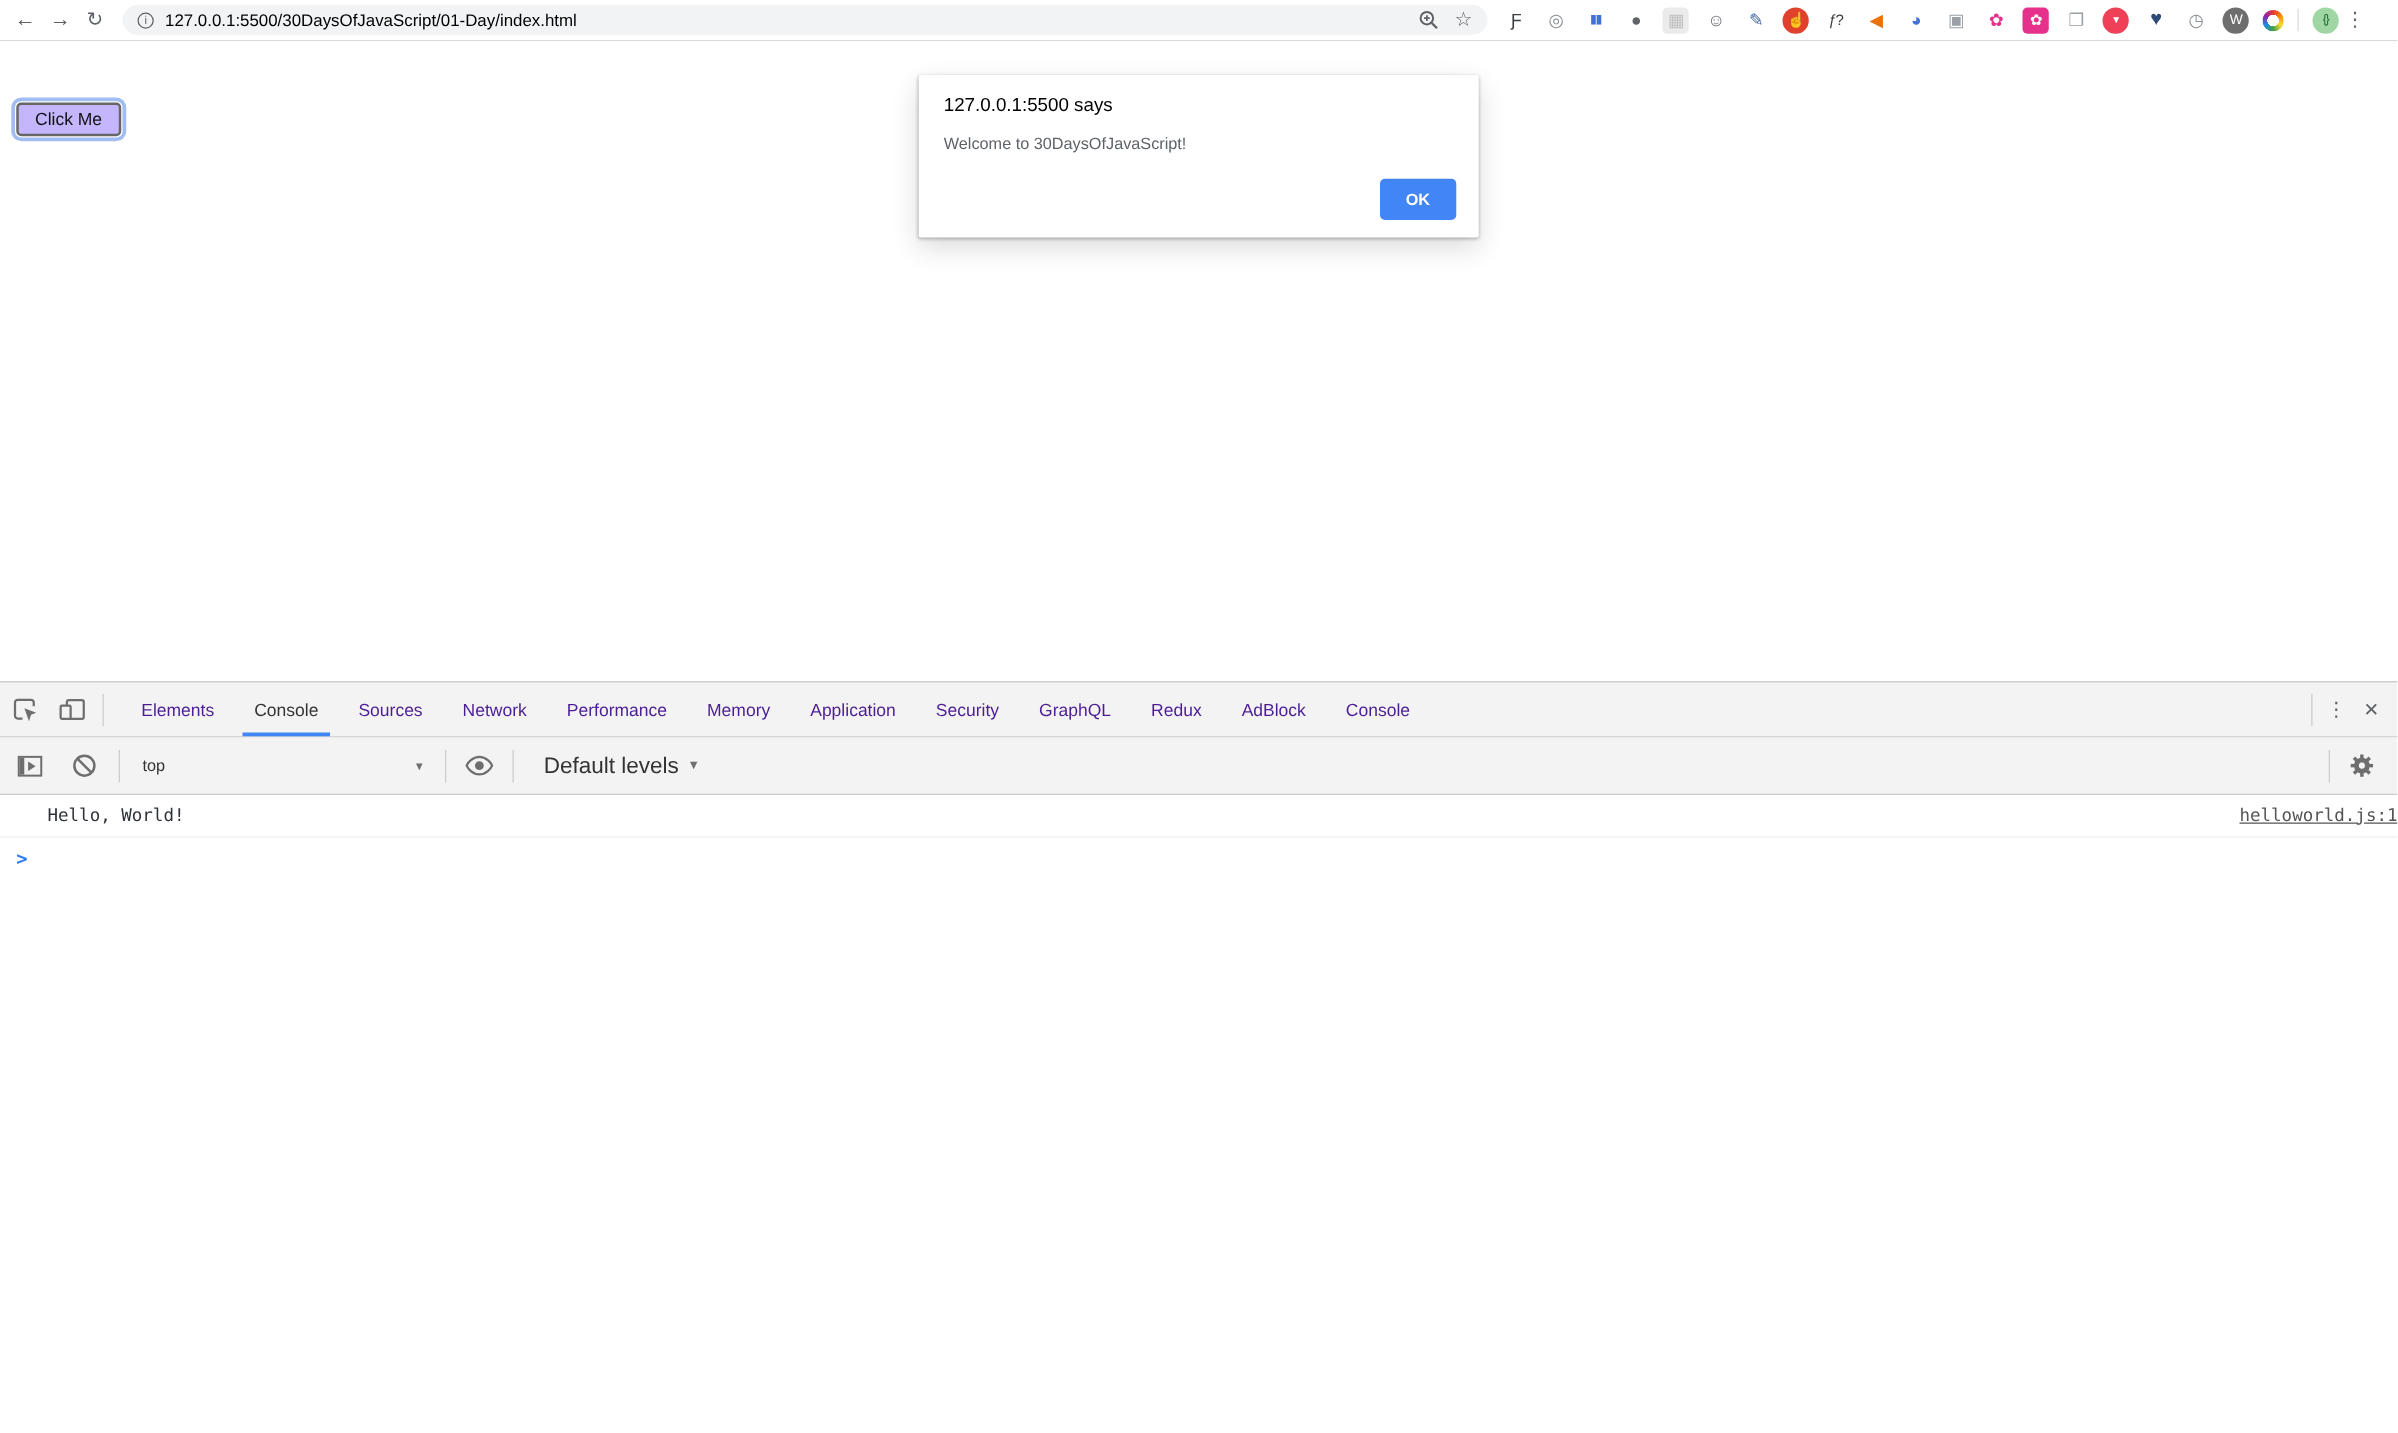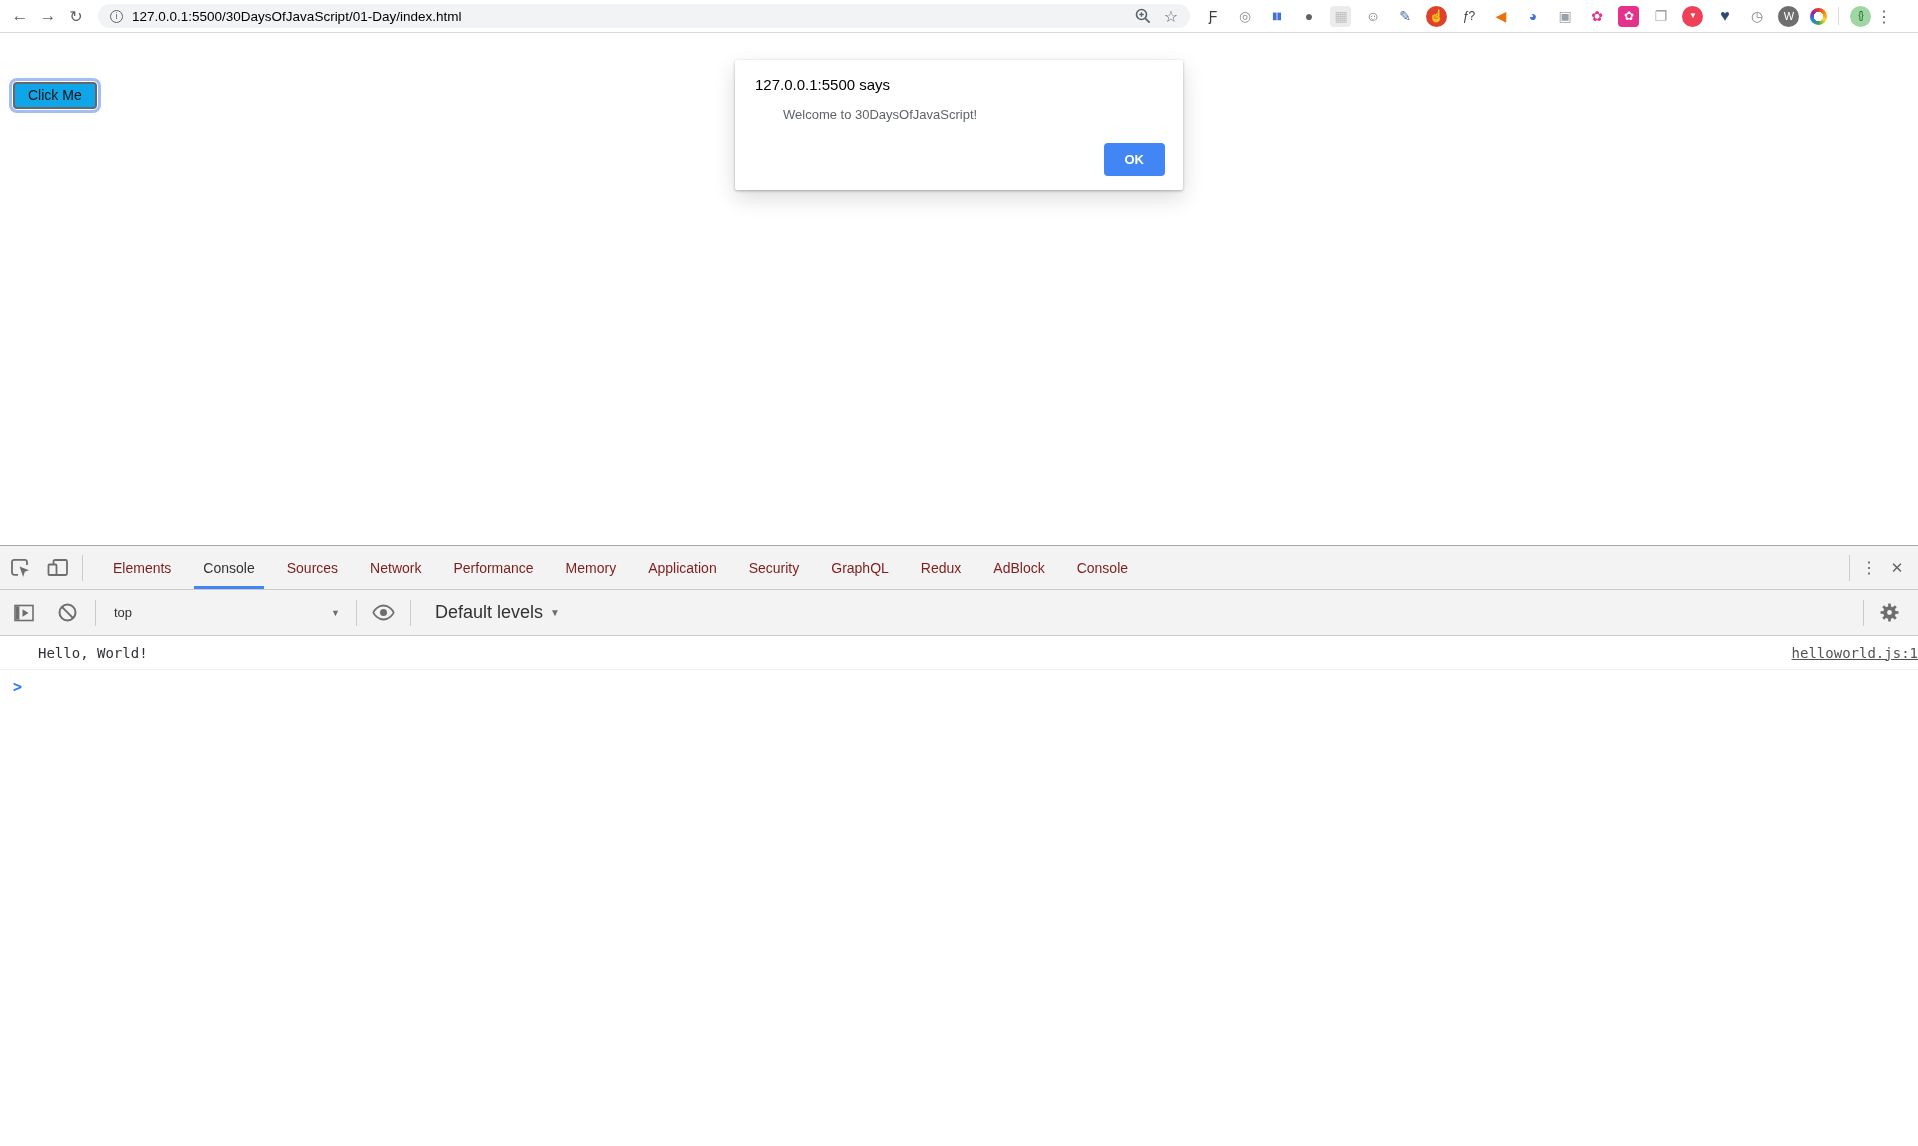--- a/index.html
+++ b/index.html
@@ -29,44 +29,44 @@
   .ext.circle { border-radius:50%; }
   .ext.square { border-radius:4px; }
   .ext.ring { width:17px; height:17px; border-radius:50%;
     background: radial-gradient(closest-side,#fff 54%, rgba(0,0,0,0) 55%),
       conic-gradient(#e53935,#fb8c00,#fdd835,#43a047,#1e88e5,#8e24aa,#e53935); }
   .ext-sep { width:1px; height:18px; background:#dcdcdc; }
   .menu-dots { color:#5f6368; font-size:16px; width:26px; text-align:center; cursor:pointer; }
 
   
   .page { position:relative; height:512px; background:#fff; }
-  .click-btn { position:absolute; left:13px; top:49px; background:#0ea5e9; border:2px solid #676767;
+  .click-btn { position:absolute; left:13px; top:49px; background:#c4b5fd; border:2px solid #676767;
     border-radius:4px; padding:3px 13px 4px; font-size:14px; color:#111;
     font-family:"Liberation Sans", sans-serif;
     box-shadow:0 0 0 1px #fff, 0 0 0 4px #a2bdf2; cursor:pointer; }
 
   
   .dialog { position:absolute; left:735px; top:27px; width:448px; height:130px; background:#fff;
     border-radius:2px; box-shadow:0 1px 3px rgba(0,0,0,.28), 0 8px 22px rgba(0,0,0,.14);
     padding:16px 20px; z-index:5; }
   .dialog-title { font-size:15px; color:#000000; }
-  .dialog-msg { margin-top:14px; font-size:13px; color:#5f6368;margin-left:28px; }
+  .dialog-msg { margin-top:14px; font-size:13px; color:#5f6368; }
   .ok-btn { position:absolute; right:18px; bottom:14px; background:#4285f4; color:#fff;
     border:none; border-radius:4px; font-size:13px; font-weight:bold; padding:9px 21px;
     font-family:"Liberation Sans", sans-serif; cursor:pointer; }
 
   
   .devtools { border-top:1px solid #a6a6a6; }
   .tabbar { height:44px; background:#f3f3f3; border-bottom:1px solid #ccc;
     display:flex; align-items:center; padding:0 6px 0 8px; }
   .icon-btn { display:flex; align-items:center; justify-content:center; cursor:pointer; }
   .vsep { width:1px; height:26px; background:#ccc; margin:0 6px; flex:0 0 auto; }
   .tabs { display:flex; height:100%; align-items:stretch; margin-left:10px; }
   .tab { position:relative; display:flex; align-items:center; padding:0 16px; font-size:14px;
-    color:#7f1d1d; cursor:pointer; white-space:nowrap; }
+    color:#4c1d95; cursor:pointer; white-space:nowrap; }
   .tab.active { color:#333; }
   .tab.active::after { content:""; position:absolute; left:7px; right:7px; bottom:0;
     height:3px; background:#4285f4; }
   .bar-right { margin-left:auto; display:flex; align-items:center; }
   .kebab { color:#5f6368; font-size:16px; width:26px; text-align:center; cursor:pointer; }
   .close-x { color:#5f6368; font-size:15px; width:30px; text-align:center; cursor:pointer; }
 
   .console-toolbar { height:46px; background:#f3f3f3; border-bottom:1px solid #ccc;
     display:flex; align-items:center; padding:0 8px; }
   .ct-icon { margin:0 9px; }

